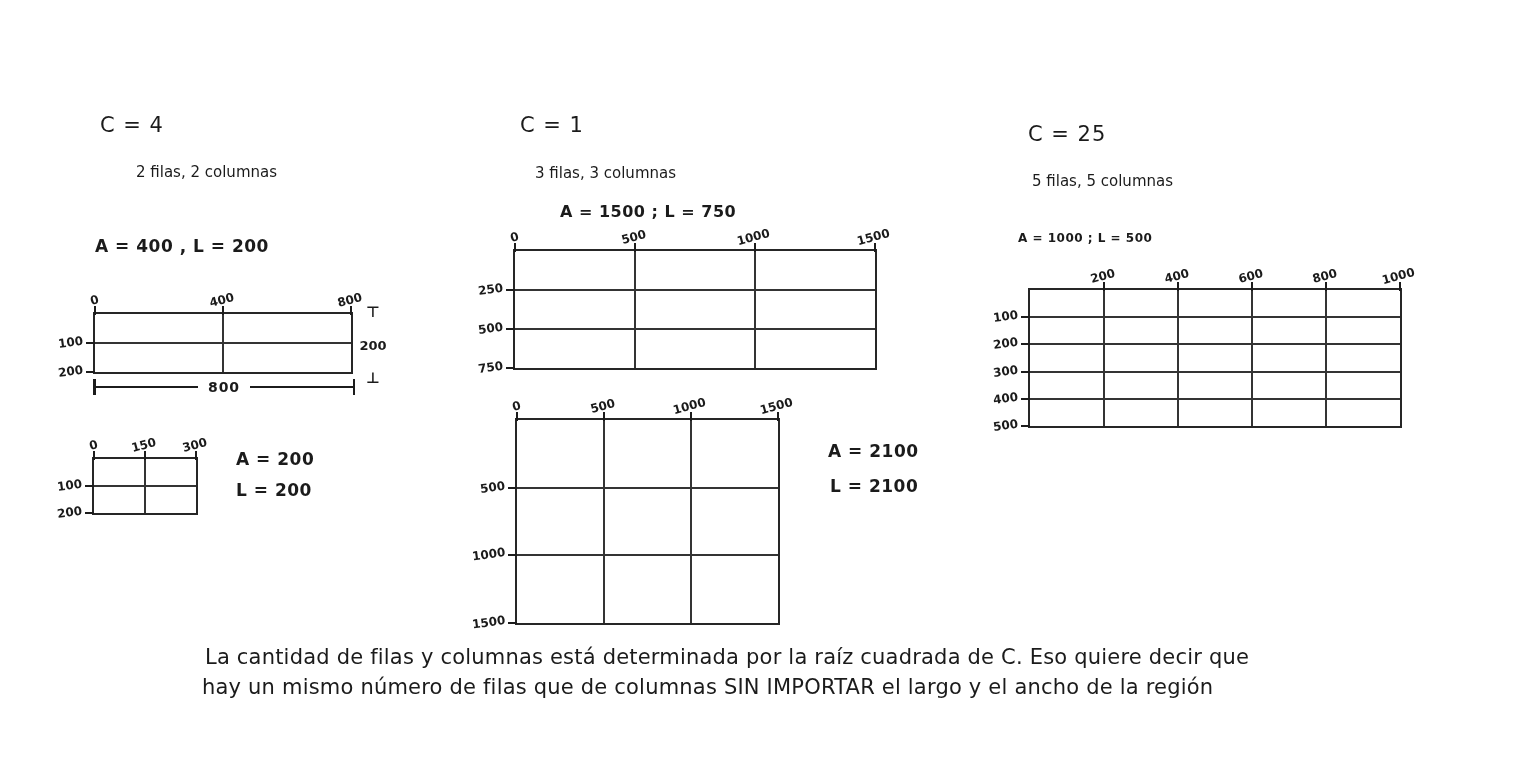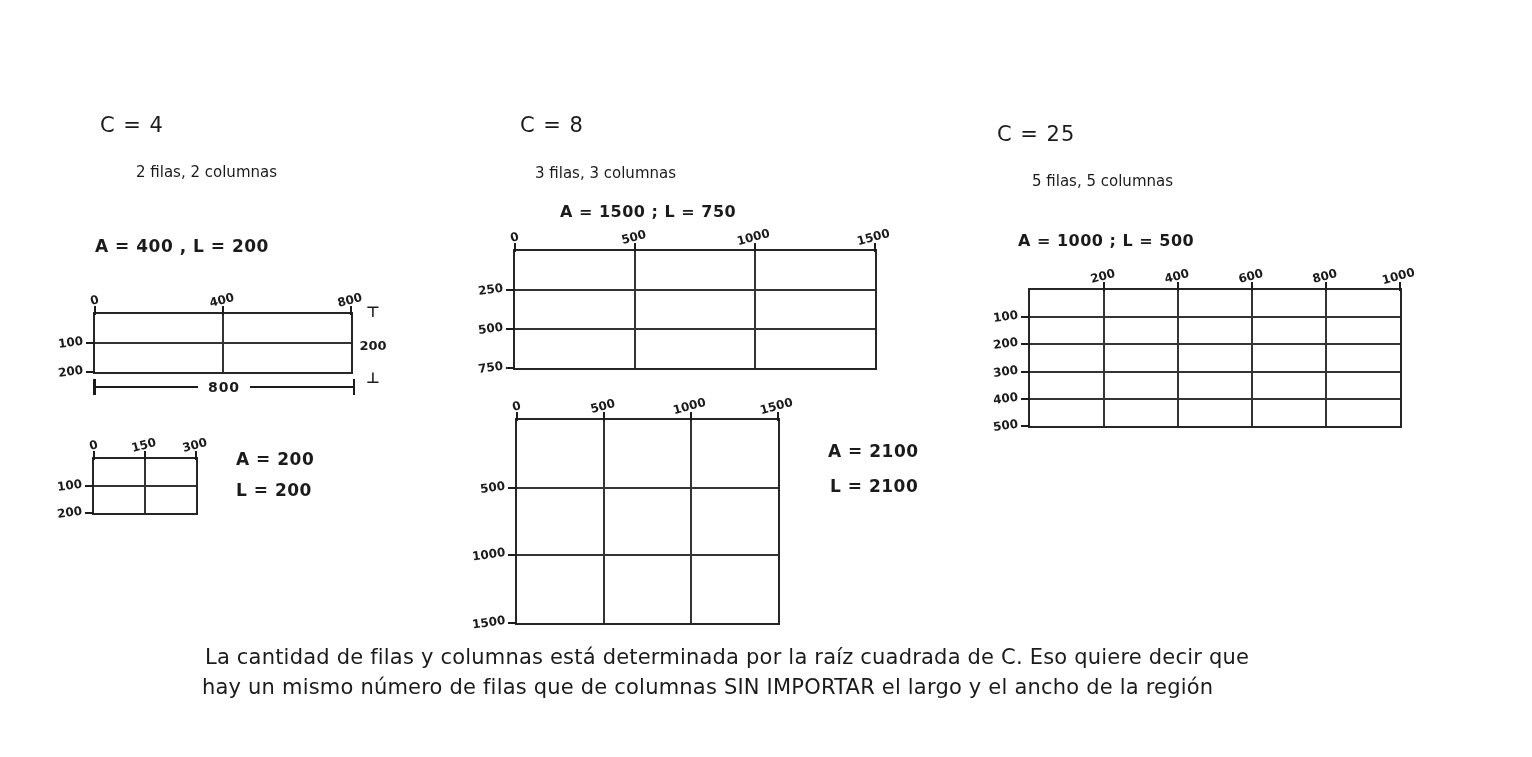--- a/index.html
+++ b/index.html
@@ -96,21 +96,21 @@
       <div class="xtick" style="left: calc(100% - 1px);"></div>
       <div class="xlabel" style="left: 100%;">300</div>
       <div class="ytick" style="top: calc(50% - 1px);"></div>
       <div class="ylabel" style="top: 50%;">100</div>
       <div class="ytick" style="top: calc(100% - 1px);"></div>
       <div class="ylabel" style="top: 100%;">200</div>
     </div>
   <div class="abs sidelabel" style="left:236px; top:449px;">A = 200</div>
   <div class="abs sidelabel" style="left:236px; top:480px;">L = 200</div>
 
-  <div class="abs heading" style="left:520px; top:113px;">C = 8</div>
+  <div class="abs heading" style="left:520px; top:113px;">C = 1</div>
   <div class="abs subheading" style="left:535px; top:164px;">3 filas, 3 columnas</div>
   <div class="abs params" style="left:560px; top:202px; font-size:16px;">A = 1500 ;   L = 750</div>
 
   <div class="grid" style="left:513px; top:249px; width:364px; height:121px;">
       <div class="gline v" style="left: 33.3333%;"></div>
       <div class="gline v" style="left: 66.6667%;"></div>
       <div class="gline h" style="top: 33.3333%;"></div>
       <div class="gline h" style="top: 66.6667%;"></div>
       <div class="xtick" style="left: calc(0% - 1px);"></div>
       <div class="xlabel" style="left: 0%;">0</div>
@@ -144,23 +144,23 @@
       <div class="ytick" style="top: calc(33.3333% - 1px);"></div>
       <div class="ylabel" style="top: 33.3333%;">500</div>
       <div class="ytick" style="top: calc(66.6667% - 1px);"></div>
       <div class="ylabel" style="top: 66.6667%;">1000</div>
       <div class="ytick" style="top: calc(100% - 1px);"></div>
       <div class="ylabel" style="top: 100%;">1500</div>
     </div>
   <div class="abs sidelabel" style="left:828px; top:441px;">A = 2100</div>
   <div class="abs sidelabel" style="left:830px; top:476px;">L = 2100</div>
 
-  <div class="abs heading" style="left:997px; top:122px;">C = 25</div>
+  <div class="abs heading" style="left:1028px; top:122px;">C = 25</div>
   <div class="abs subheading" style="left:1032px; top:172px;">5 filas, 5 columnas</div>
-  <div class="abs params" style="left:1018px; top:231px; font-size:16px;">A = 1000  ;   L = 500</div>
+  <div class="abs params" style="left:1018px; top:231px; font-size:12px;">A = 1000  ;   L = 500</div>
 
   <div class="grid" style="left:1028px; top:288px; width:374px; height:140px;">
       <div class="gline v" style="left: 20%;"></div>
       <div class="gline v" style="left: 40%;"></div>
       <div class="gline v" style="left: 60%;"></div>
       <div class="gline v" style="left: 80%;"></div>
       <div class="gline h" style="top: 20%;"></div>
       <div class="gline h" style="top: 40%;"></div>
       <div class="gline h" style="top: 60%;"></div>
       <div class="gline h" style="top: 80%;"></div>

